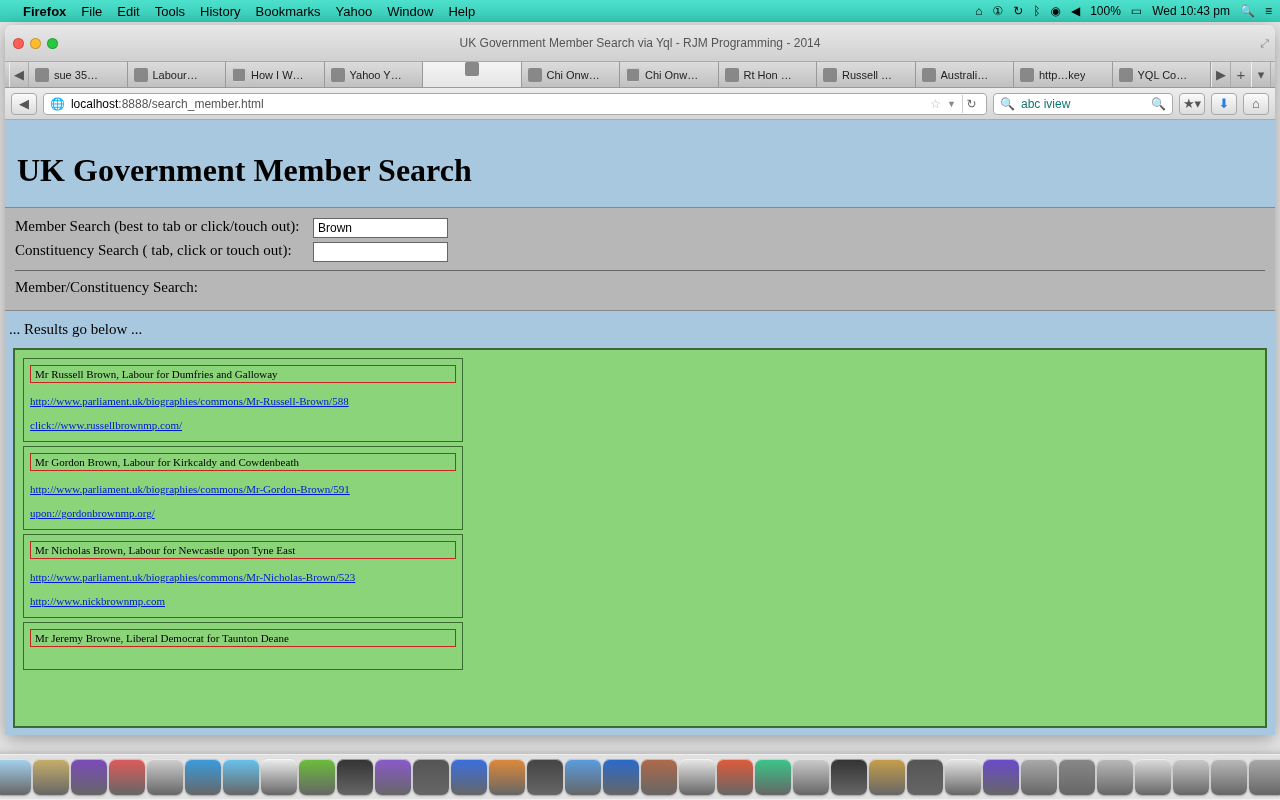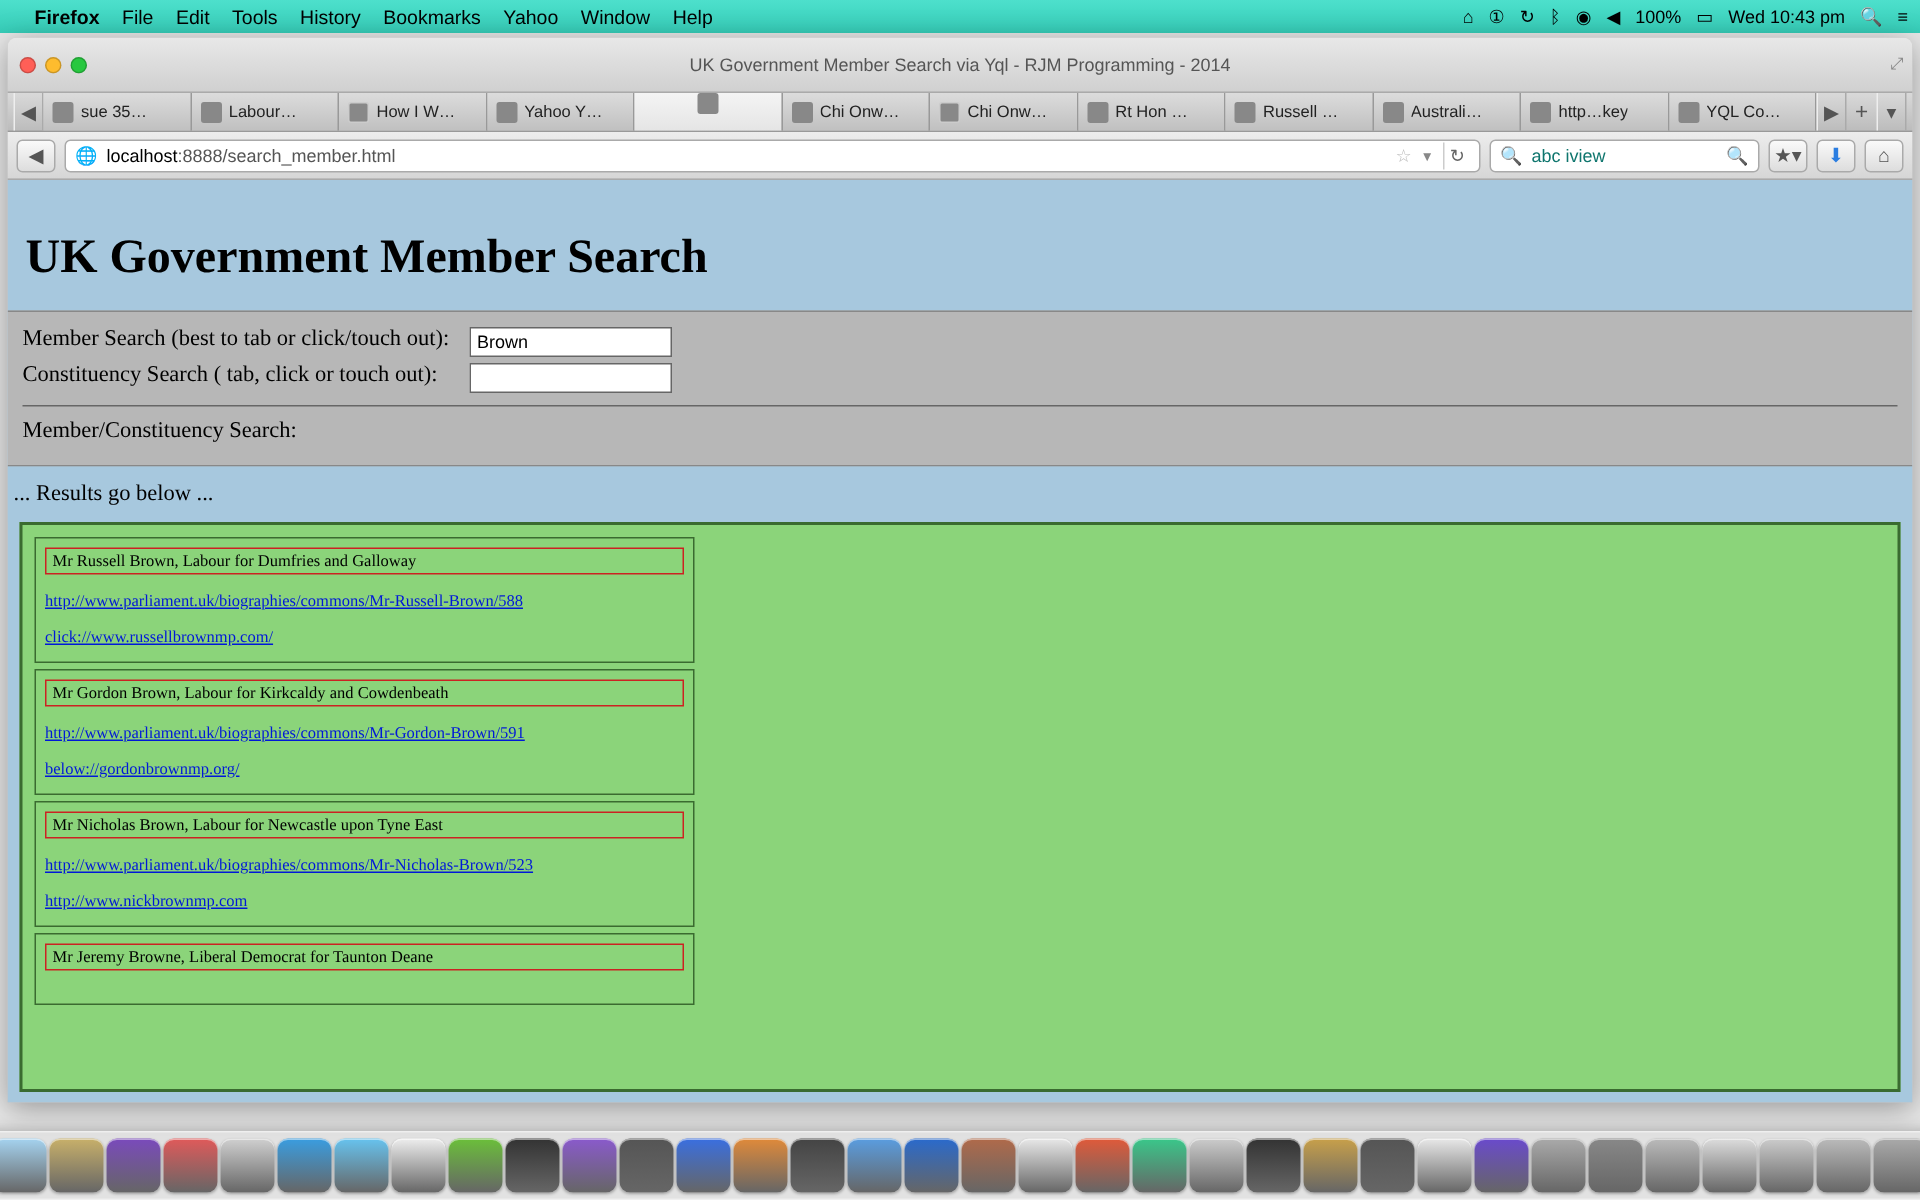--- a/index.html
+++ b/index.html
@@ -402,21 +402,21 @@
       <div class="results-area">
         <div id="results-container">
             <div class="result-card">
               <div class="name">Mr Russell Brown, Labour for Dumfries and Galloway</div>
               <a href="#">http://www.parliament.uk/biographies/commons/Mr-Russell-Brown/588</a>
               <a href="#">click://www.russellbrownmp.com/</a>
             </div>
             <div class="result-card">
               <div class="name">Mr Gordon Brown, Labour for Kirkcaldy and Cowdenbeath</div>
               <a href="#">http://www.parliament.uk/biographies/commons/Mr-Gordon-Brown/591</a>
-              <a href="#">below://gordonbrownmp.org/</a>
+              <a href="#">upon://gordonbrownmp.org/</a>
             </div>
             <div class="result-card">
               <div class="name">Mr Nicholas Brown, Labour for Newcastle upon Tyne East</div>
               <a href="#">http://www.parliament.uk/biographies/commons/Mr-Nicholas-Brown/523</a>
               <a href="#">http://www.nickbrownmp.com</a>
             </div>
             <div class="result-card">
               <div class="name">Mr Jeremy Browne, Liberal Democrat for Taunton Deane</div>
             </div>
           </div>

